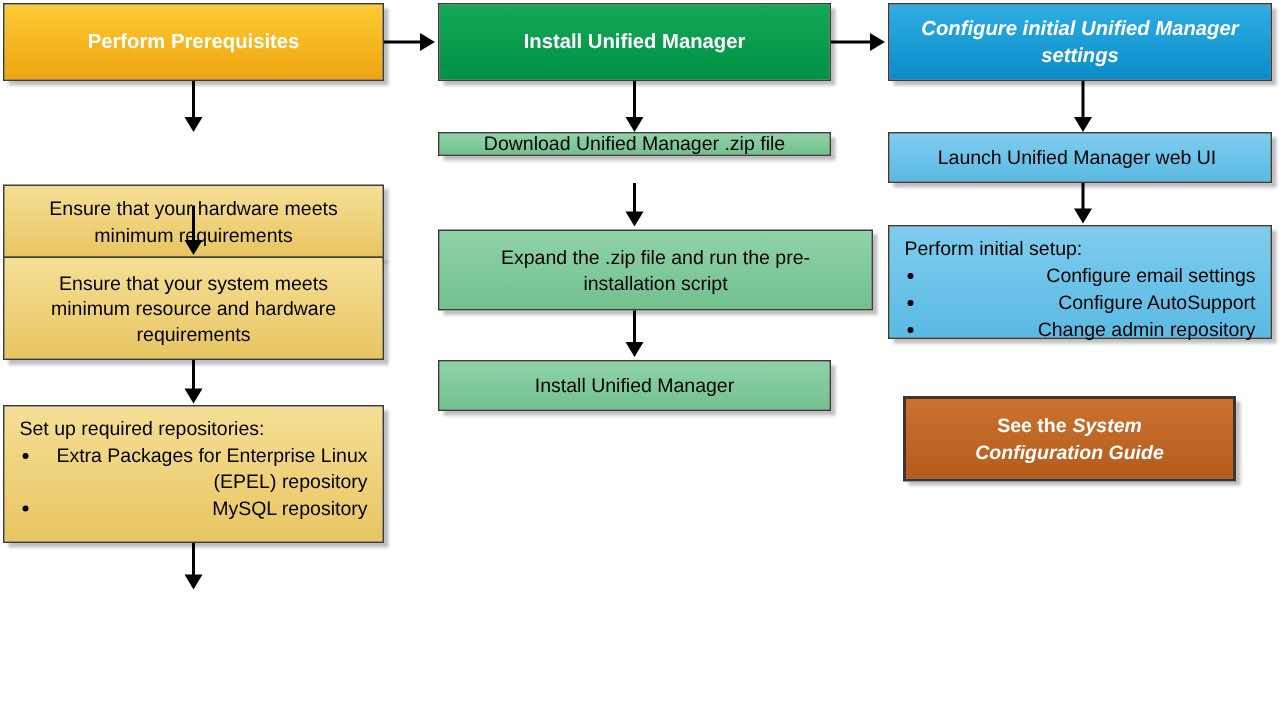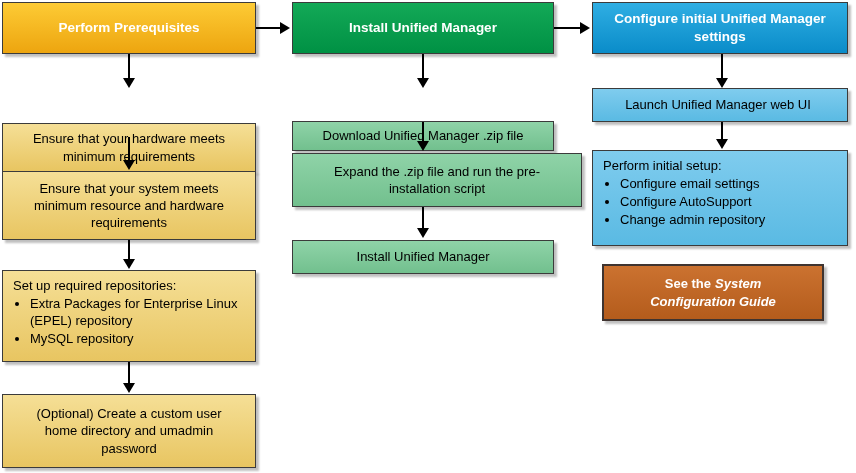--- a/index.html
+++ b/index.html
@@ -45,21 +45,21 @@
   }
   .align-left {
     display: block;
     text-align: left;
     padding: 6px 10px;
   }
   .align-left ul {
     margin: 1px 0 0 0;
     padding-left: 17px;
   }
-  .align-left li { margin: 0 0 1px 0; }
+  .align-left li { margin: 0 0 1px 0; text-align: right; }
   .italic { font-style: italic; }
   .callout-prefix { margin-right: 4px; }
   
   .vline { position: absolute; width: 2px; background: #000; }
   .vhead {
     position: absolute; width: 0; height: 0;
     border-left: 6px solid transparent;
     border-right: 6px solid transparent;
     border-top: 10px solid #000;
   }
@@ -83,56 +83,55 @@
   <div class="box tan" style="left:2px; top:171px; width:254px; height:69px;">Ensure that your system meets minimum resource and hardware requirements</div>
 
   <div class="box tan align-left" style="left:2px; top:270px; width:254px; height:92px;">
     <div>Set up required repositories:</div>
     <ul>
       <li><span>Extra Packages for Enterprise Linux (EPEL) repository</span></li>
       <li><span>MySQL repository</span></li>
     </ul>
   </div>
 
-  <div class="box tan" style="left:2px; top:394px; width:254px; height:74px;">(Optional) Create a custom user home directory and umadmin password</div>
 
   <div class="vline" style="left:128px; top:54px; height:25px;"></div>
   <div class="vhead" style="left:123px; top:78px;"></div>
 
   <div class="vline" style="left:128px; top:137px; height:24px;"></div>
   <div class="vhead" style="left:123px; top:160px;"></div>
 
   <div class="vline" style="left:128px; top:240px; height:20px;"></div>
   <div class="vhead" style="left:123px; top:259px;"></div>
 
   <div class="vline" style="left:128px; top:362px; height:22px;"></div>
   <div class="vhead" style="left:123px; top:383px;"></div>
 
   <div class="box header green-header" style="left:292px; top:2px; width:262px; height:52px;">Install Unified Manager</div>
 
-  <div class="box lightgreen" style="left:292px; top:88px; width:262px; height:30px;margin-top:33px;">Download Unified Manager .zip file</div>
+  <div class="box lightgreen" style="left:292px; top:88px; width:262px; height:16px;">Download Unified Manager .zip file</div>
 
   <div class="box lightgreen" style="left:292px; top:153px; width:290px; height:54px;">Expand the .zip file and run the pre-installation script</div>
 
   <div class="box lightgreen" style="left:292px; top:240px; width:262px; height:34px;">Install Unified Manager</div>
 
   <div class="vline" style="left:422px; top:54px; height:25px;"></div>
   <div class="vhead" style="left:417px; top:78px;"></div>
 
   <div class="vline" style="left:422px; top:122px; height:20px;"></div>
   <div class="vhead" style="left:417px; top:141px;"></div>
 
   <div class="vline" style="left:422px; top:207px; height:22px;"></div>
   <div class="vhead" style="left:417px; top:228px;"></div>
 
-  <div class="box header blue-header" style="left:592px; top:2px; width:256px; height:52px;">Configure initial Unified Manager settings</div>
+  <div class="box header blue-header" style="left:592px; top:2px; width:256px; height:52px;font-style:italic;">Configure initial Unified Manager settings</div>
 
   <div class="box lightblue" style="left:592px; top:88px; width:256px; height:34px;padding-left:16px;">Launch Unified Manager web UI</div>
 
-  <div class="box lightblue align-left" style="left:592px; top:150px; width:256px; height:96px;">
+  <div class="box lightblue align-left" style="left:592px; top:150px; width:256px; height:76px;">
     <div>Perform initial setup:</div>
     <ul>
       <li><span>Configure email settings</span></li>
       <li><span>Configure AutoSupport</span></li>
       <li><span>Change admin repository</span></li>
     </ul>
   </div>
 
   <div class="box orange" style="left:602px; top:264px; width:222px; height:57px;">
     <span>

